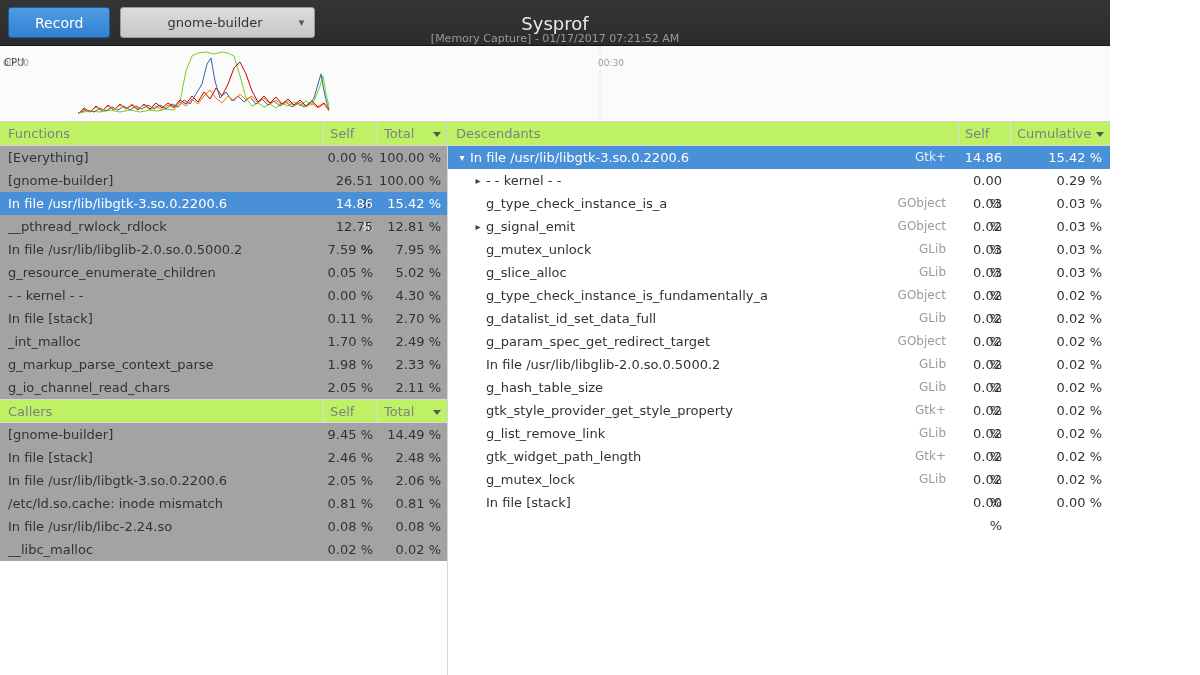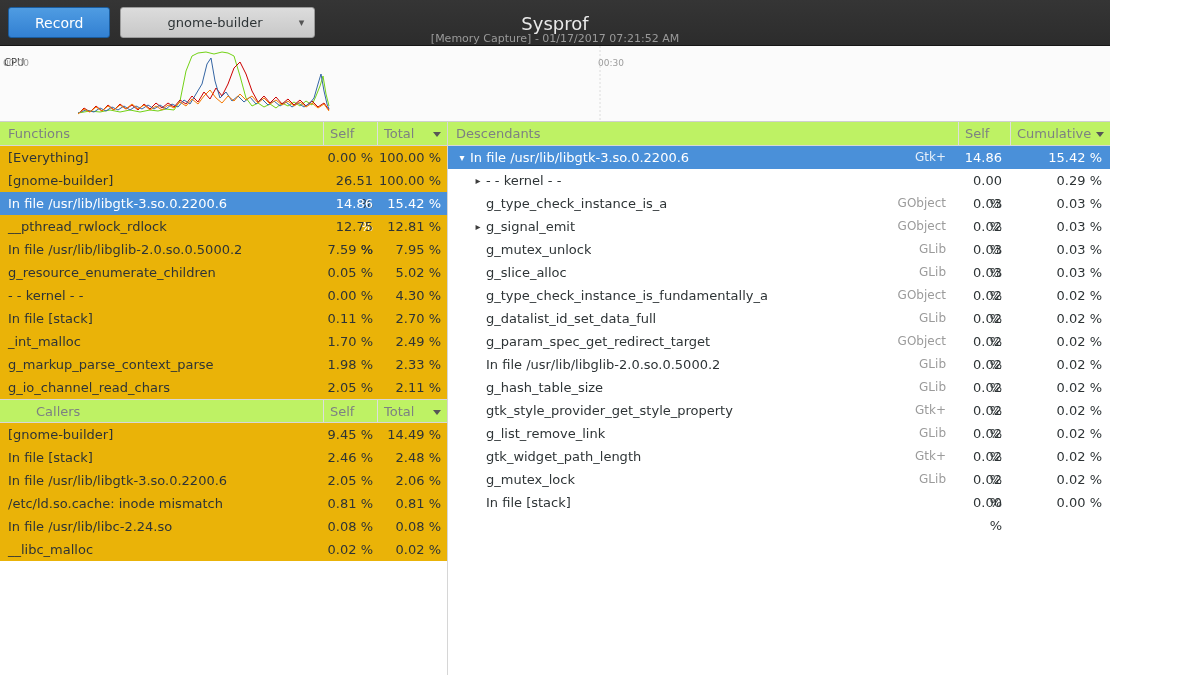--- a/index.html
+++ b/index.html
@@ -48,23 +48,23 @@
     border-bottom:1px solid #d8d8d8; color:#7d8182; font-size:13px; }
   .thead .hname { flex:1; padding-left:8px; }
   .hcell { border-left:1px solid #dedede; padding-left:6px; position:relative; }
   .hself { width:54px; }
   .htotal { width:70px; }
   .dhself { width:52px; }
   .dhcum { width:100px; }
   .sort-arrow { position:absolute; right:6px; top:10px; width:0; height:0;
     border-left:4px solid transparent; border-right:4px solid transparent;
     border-top:5px solid #565656; }
-  .callers .thead { border-top:1px solid #d8d8d8;padding-left:28px; }
-
-  .row { display:flex; height:23px; line-height:23px; font-size:13px; color:#2e3436; background:#eab308; }
+  .callers .thead { border-top:1px solid #d8d8d8; }
+
+  .row { display:flex; height:23px; line-height:23px; font-size:13px; color:#2e3436; background:#a3a3a3; }
   .row .name { flex:1; padding-left:8px; white-space:nowrap; overflow:hidden; }
   .row .self { width:54px; text-align:right; padding-right:4px; }
   .row .total { width:70px; text-align:right; padding-right:6px; }
   .row.selected { background:#4a90d9; color:#fff; }
 
   .drow { display:flex; height:23px; line-height:23px; font-size:13px; color:#2e3436; background:#fff; }
   .drow .exp { width:16px; text-align:center; font-size:10px; color:#3c3c3c; }
   .drow .dname { white-space:nowrap; overflow:hidden; }
   .drow .dlib { margin-left:auto; color:#9b9b9b; font-size:12px; padding-right:12px; }
   .drow .dself { width:52px; flex:0 0 52px; text-align:right; padding-right:8px; }

